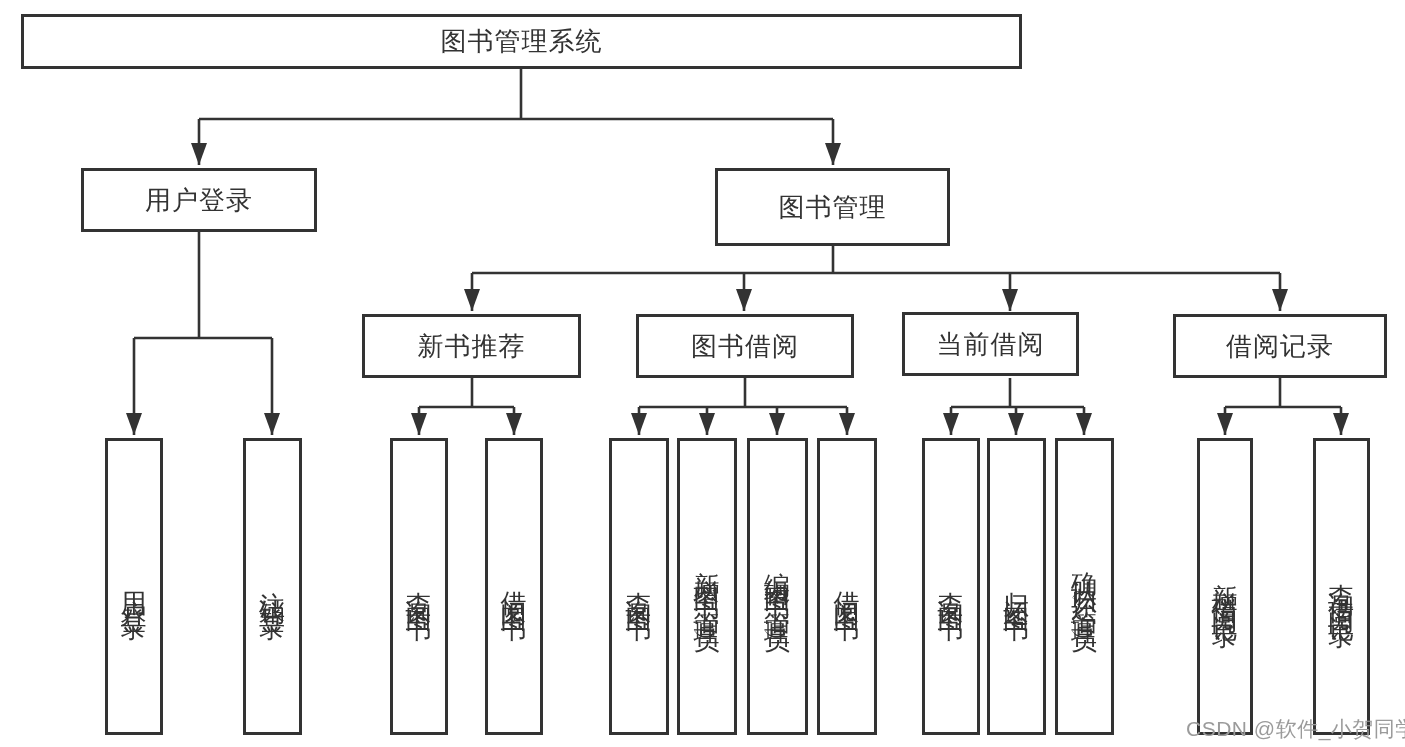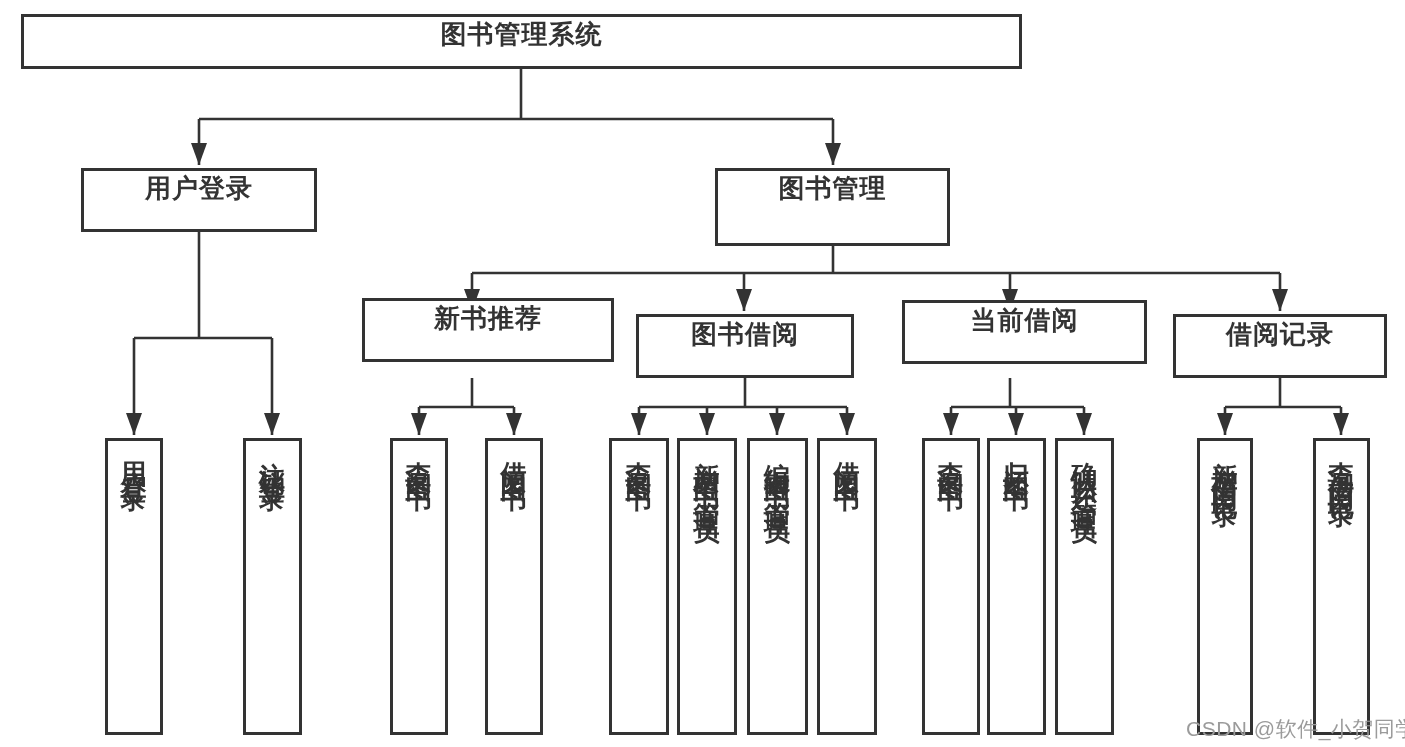--- a/index.html
+++ b/index.html
@@ -18,23 +18,22 @@
     overflow:hidden;
   }
   svg.connectors{position:absolute;left:0;top:0;z-index:1;pointer-events:none;}
   svg.connectors line{stroke:var(--line);stroke-width:2.6;}
   svg.connectors .arrowhead{fill:var(--line);}
   .node{
     position:absolute;
     box-sizing:border-box;
     border:3px solid var(--line);
     background:var(--boxbg);
-    display:flex;align-items:flex-start;justify-content:center;
+    display:flex;align-items:center;justify-content:center;
     z-index:2;
-    font-weight:bold;
   }
   .hlabel{
     font-size:26px;
     letter-spacing:1px;
     white-space:nowrap;
   }
   .leaf .vtext{
     writing-mode:vertical-rl;
     text-orientation:upright;
     font-size:26px;
@@ -123,27 +122,27 @@
     <span class="hlabel">图书管理系统</span>
   </div>
 
   <div class="node" style="left:81px;top:168px;width:236px;height:64px">
     <span class="hlabel">用户登录</span>
   </div>
   <div class="node" style="left:715px;top:168px;width:235px;height:78px">
     <span class="hlabel">图书管理</span>
   </div>
 
-  <div class="node" style="left:362px;top:298px;width:252px;height:64px">
+  <div class="node" style="left:362px;top:314px;width:219px;height:64px">
     <span class="hlabel">新书推荐</span>
   </div>
   <div class="node" style="left:636px;top:314px;width:218px;height:64px">
     <span class="hlabel">图书借阅</span>
   </div>
-  <div class="node" style="left:902px;top:300px;width:245px;height:64px">
+  <div class="node" style="left:902px;top:312px;width:177px;height:64px">
     <span class="hlabel">当前借阅</span>
   </div>
   <div class="node" style="left:1173px;top:314px;width:214px;height:64px">
     <span class="hlabel">借阅记录</span>
   </div>
 
   <div class="node leaf" style="left:105px;top:438px;width:58px;height:297px">
     <span class="vtext">用户登录</span>
   </div>
   <div class="node leaf" style="left:243px;top:438px;width:59px;height:297px">

